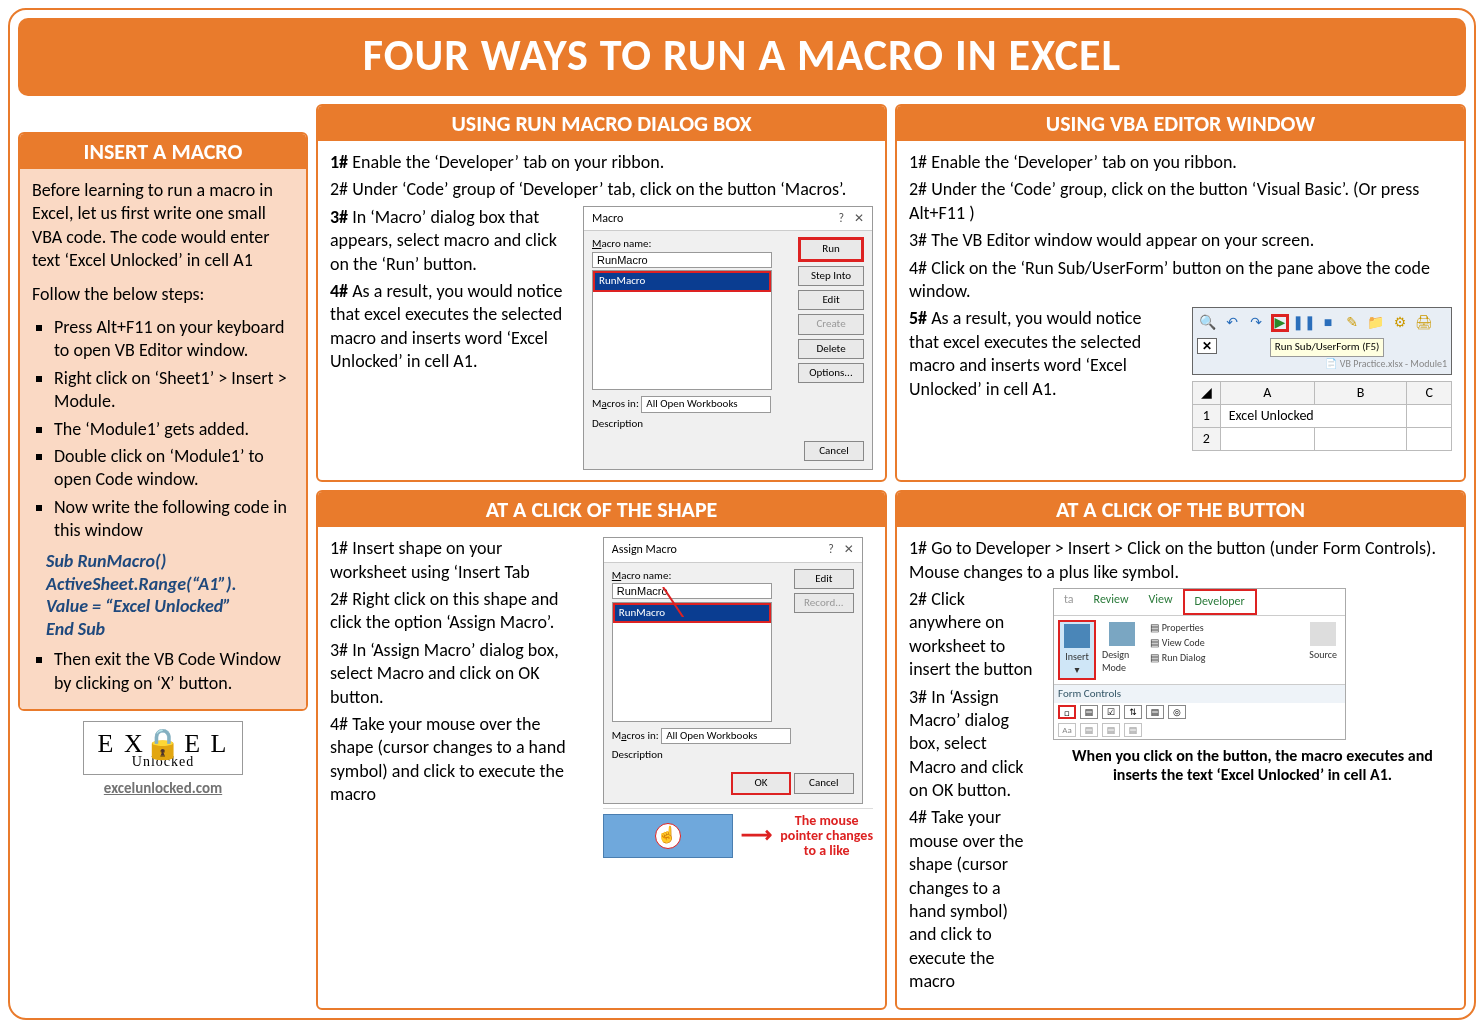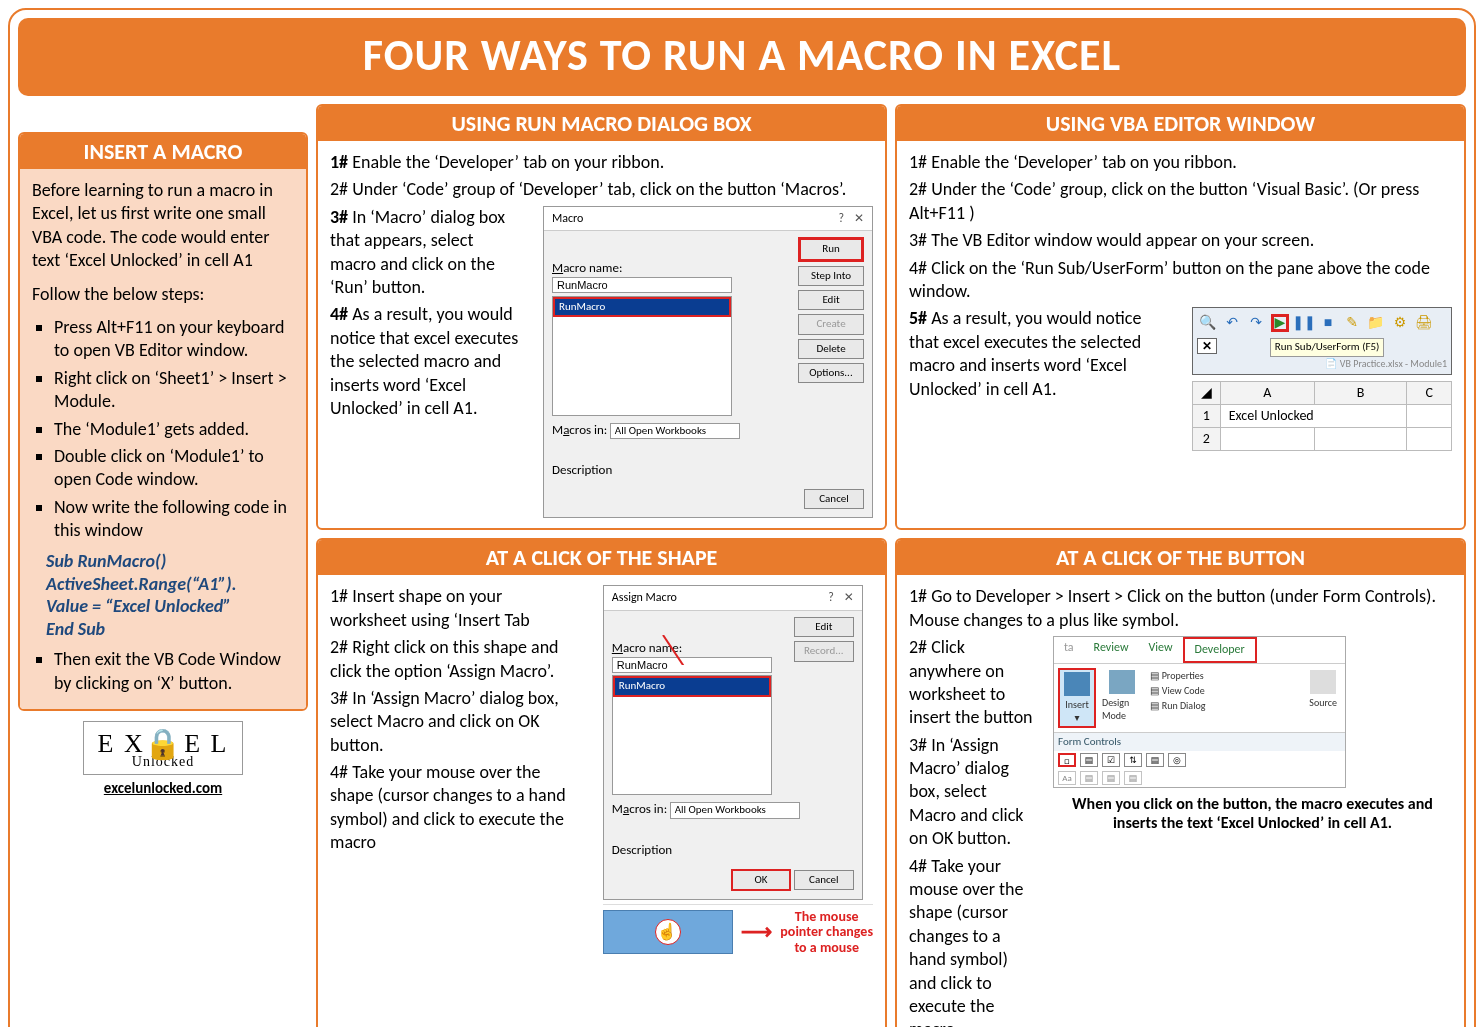--- a/index.html
+++ b/index.html
@@ -78,41 +78,41 @@
     border: 1px solid #999;
     padding: 6px 14px;
     font-family: "Times New Roman", serif;
     font-size: 26px;
     letter-spacing: 2px;
     line-height: 0.9;
     position: relative;
   }
   .logo .unlocked { display:block; font-size:14px; letter-spacing:1px; }
   .logo .dot { color:#2a8; font-size:30px; position:relative; top:2px; }
-  .site-link { color: #000000; text-decoration: underline; font-size: 15px; font-weight: bold; display:block; margin-top:4px;}
+  .site-link { color: #737373; text-decoration: underline; font-size: 15px; font-weight: bold; display:block; margin-top:4px;}
   .step { margin-bottom: 4px; }
   .step b { font-weight: bold; }
   .flex-row { display:flex; gap:20px; }
   .col-text { flex: 1 1 200px; }
 
   
   .dialog {
     border: 1px solid #999;
     background: #f0f0f0;
     font-size: 12px;
-    width: 330px;
+    width: 290px;
     flex-shrink: 0;
   }
   .dialog .titlebar {
     display:flex; justify-content:space-between; padding:4px 8px;
     border-bottom:1px solid #ccc; background:#fff;
   }
   .dialog .titlebar .tbtns { display:flex; gap:10px; color:#555;}
   .dialog .content { padding: 6px 8px; }
-  .dialog .lbl { font-size:13px;margin-top:23px; }
+  .dialog .lbl { font-size:11px; }
   .dialog .lbl u { text-decoration: underline; }
   .dialog input.macro-name {
     width: 180px; border:1px solid #999; padding:1px 4px; font-size:11px; background:#fff;
   }
   .dialog .listbox {
     border:1px solid #999; background:#fff; height:120px; width:180px; margin-top:2px;
     overflow:hidden;
   }
   .dialog .listbox .sel {
     background:#0a3d91; color:#fff; padding:1px 4px; border:2px solid #d22; font-size:11px;
@@ -386,21 +386,21 @@
               <line x1="60" y1="0" x2="190" y2="195" stroke="#d22" stroke-width="2"></line>
             </svg>
             <div class="shape-area">
               <div class="blue-shape">
                 <div class="cursor-hand">☝</div>
               </div>
               <span class="red-arrow">⟶</span>
               <div class="hand-caption">
                 <div>The mouse</div>
                 <div>pointer changes</div>
-                <div>to a mouse</div>
+                <div>to a like</div>
               </div>
             </div>
           </div>
         </div>
       </div>
     </div>
 
     <div class="panel">
       <div class="panel-header">AT A CLICK OF THE BUTTON</div>
       <div class="panel-body">

